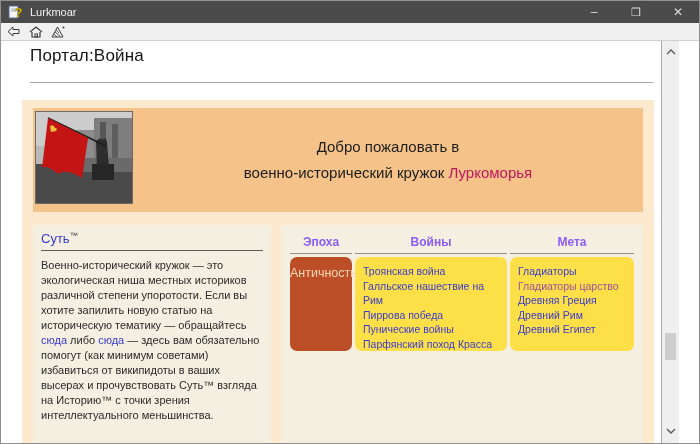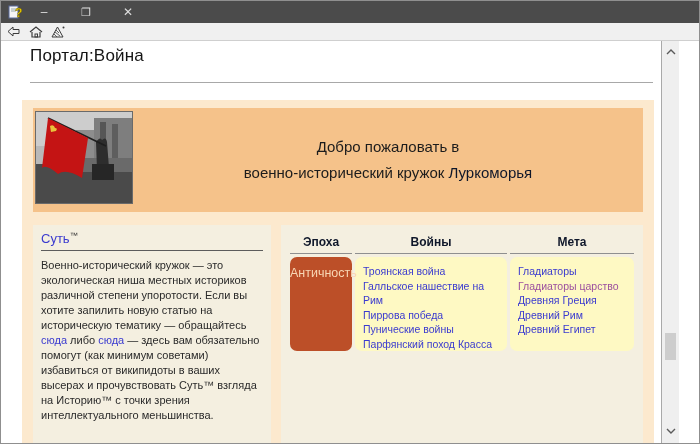--- a/index.html
+++ b/index.html
@@ -31,50 +31,50 @@
 
   .pagebg { margin:17px 0 0 21px; width:632px; height:362px; background:#fce9ce;
             padding:8px 11px 0 11px; overflow:hidden; display:flex; flex-direction:column; }
 
   
   .banner { background:#f5c28a; height:104px; display:flex; align-items:flex-start; flex:0 0 auto; }
   .photo { width:98px; height:93px; margin:3px 0 0 2px; border:1px solid #6a6a6a; flex:0 0 auto; }
   .photo svg { display:block; }
   .welcome { flex:1; align-self:center; text-align:center; font-size:15px; color:#1c1c1c;
              line-height:26px; }
-  .welcome a { color:#0f172a; text-decoration:none; }
+  .welcome a { color:#be185d; text-decoration:none; }
 
   
   .cols { display:flex; gap:10px; margin-top:13px; flex:1; overflow:hidden; }
   .box { background:#f4efe0; }
   .left-box { width:238px; padding:6px 8px; }
   .right-box { flex:1; padding:4px 6px; }
 
   .essence-head { font-size:13px; font-weight:normal; border-bottom:1px solid #5c5c5c;
                   padding-bottom:4px; margin-bottom:7px; }
   .essence-head a { color:#3a3acf; text-decoration:none; }
   .essence-head sup { color:#333; font-size:8px; }
   .essence-text { font-size:11px; color:#2a2a2a; line-height:15px; }
   .essence-text a { color:#3a3acf; text-decoration:none; }
 
   .chrono-head { font-size:12px; font-weight:normal; color:#3a3acf; border-bottom:1px solid #bdbdbd;
                  padding:1px 0 4px 2px; margin-bottom:1px; }
 
   table.chrono { width:100%; border-collapse:separate; border-spacing:3px; table-layout:fixed; }
-  table.chrono th { font-size:12px; font-weight:bold; color:#0f172a; padding:3px 0 4px 0;
+  table.chrono th { font-size:12px; font-weight:bold; color:#8b5cf6; padding:3px 0 4px 0;
                     border-bottom:1px solid #8f8f8f; text-align:center; }
   col.c-epoch { width:62px; } col.c-wars { width:152px; }
   td { vertical-align:top; }
   td.epoch { text-align:center; padding-top:9px; font-size:12.5px; line-height:15px; }
   td.cell { padding:7px 0 0 8px; }
   td.cell a { display:block; font-size:10.5px; line-height:14.5px; text-decoration:none; color:#3a3acf; }
   td.cell a.visited { color:#9b4f9e; }
 
   tr.row-ancient td.epoch { background:#bc4f28; color:#f8d7b5; }
-  tr.row-ancient td.cell  { background:#fef9c3; }
+  tr.row-ancient td.cell  { background:#fde047; }
   tr.row-ancient td { height:92px;border-radius:7px; }
   tr.row-medieval td.epoch { background:#a6a300; color:#f2efc4; }
   tr.row-medieval td.cell  { background:#cbf29a; }
   tr.row-medieval td { height:90px; }
 
   
   .scrollbar { width:18px; background:#efefef; border-left:1px solid #a9a9a9; position:relative; }
   .scroll-btn { position:absolute; left:2px; width:14px; height:12px; display:flex;
                 align-items:center; justify-content:center; }
   .scroll-up { top:5px; } .scroll-down { bottom:6px; }
@@ -87,20 +87,21 @@
 
   <div class="titlebar">
     <span class="app-icon">
       <svg width="15" height="14" viewBox="0 0 15 14">
         <rect x="1" y="1" width="9" height="12" fill="#f5f5f5" stroke="#5a6a9a" stroke-width="1"></rect>
         <line x1="3" y1="4" x2="8" y2="4" stroke="#9aa" stroke-width="1"></line>
         <line x1="3" y1="6" x2="8" y2="6" stroke="#9aa" stroke-width="1"></line>
         <text x="7" y="12" font-size="12" font-weight="bold" fill="#e8c800" stroke="#7a6a00" stroke-width="0.4">?</text>
       </svg>
     </span>
+    <span class="win-title">Lurkmoar</span>
     <div class="win-controls">
       <span class="win-btn">–</span>
       <span class="win-btn max">❐</span>
       <span class="win-btn">✕</span>
     </div>
   </div>
 
   <div class="toolbar">
     <span class="tb-icon">
       <svg width="13" height="11" viewBox="0 0 13 11">

